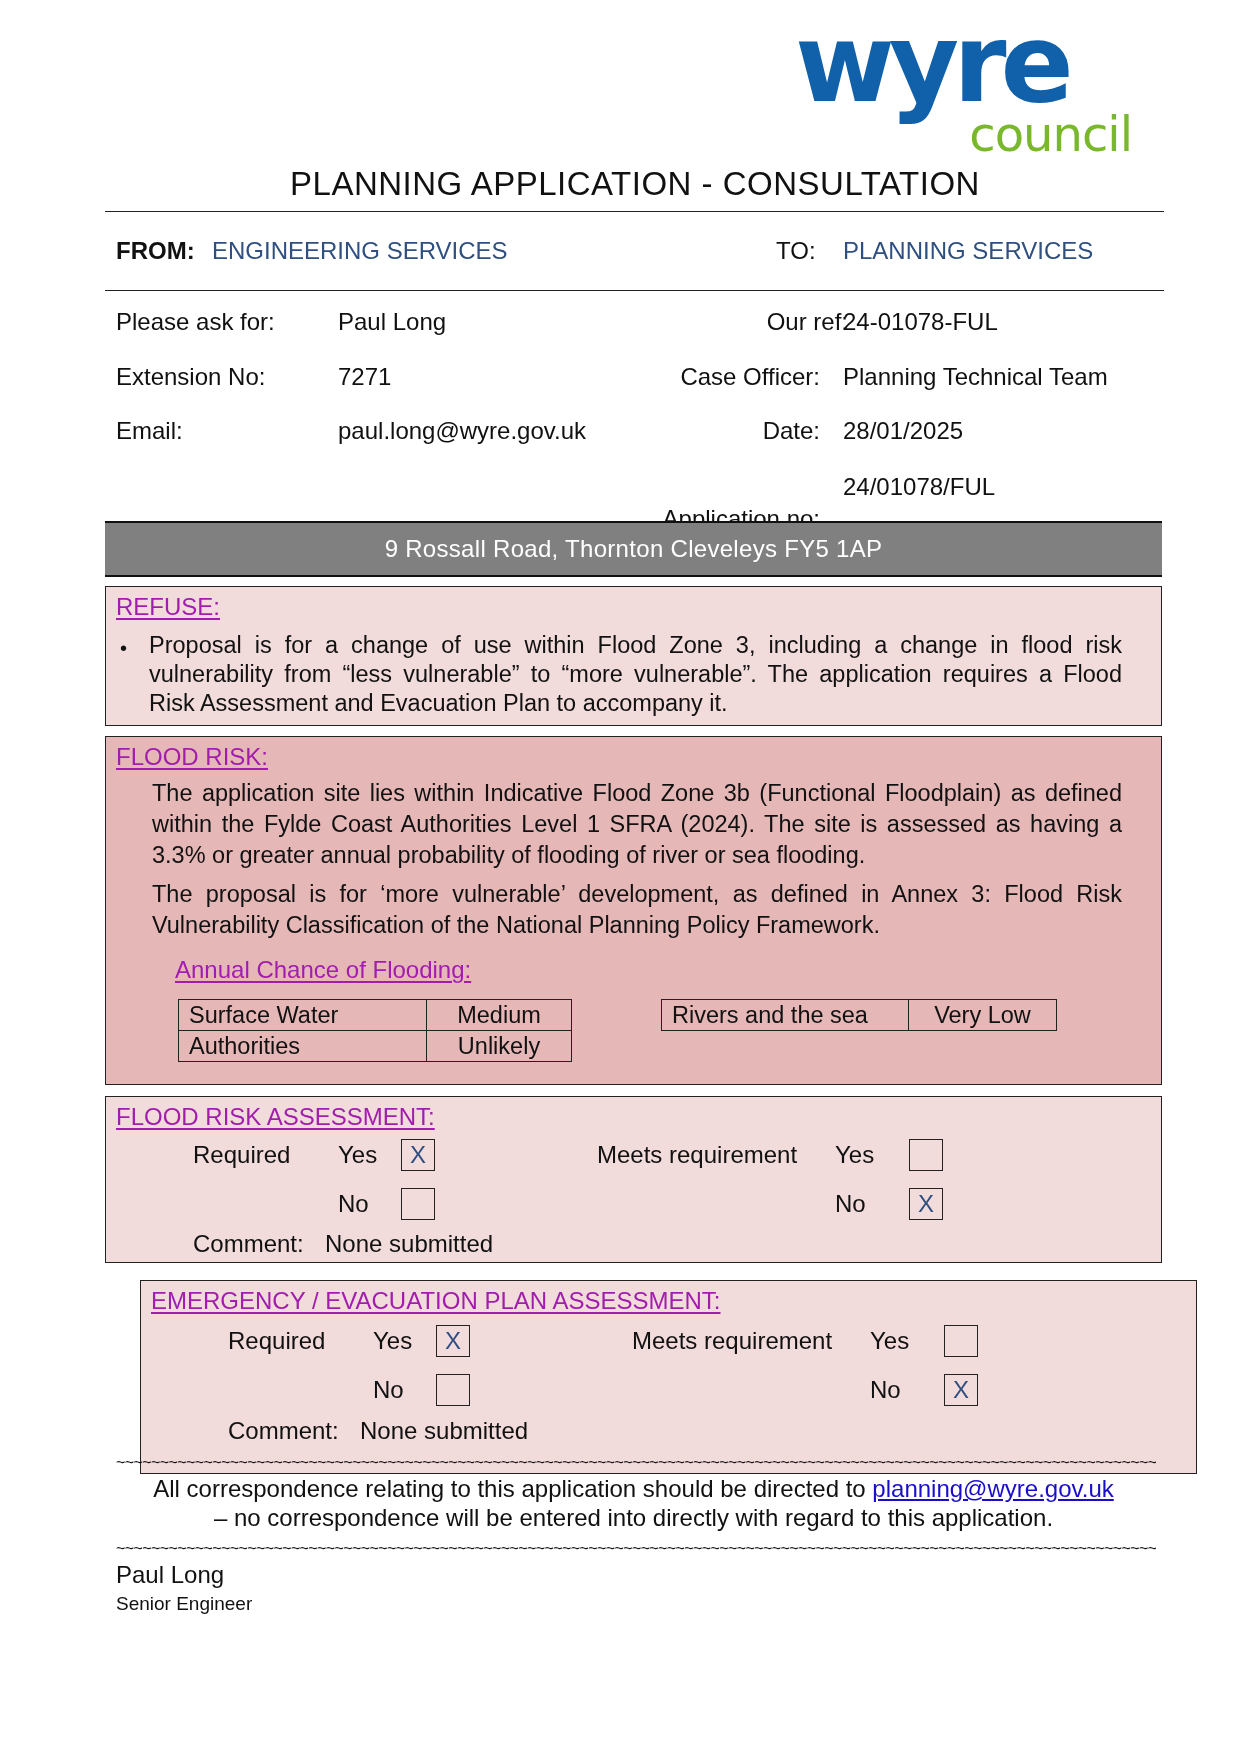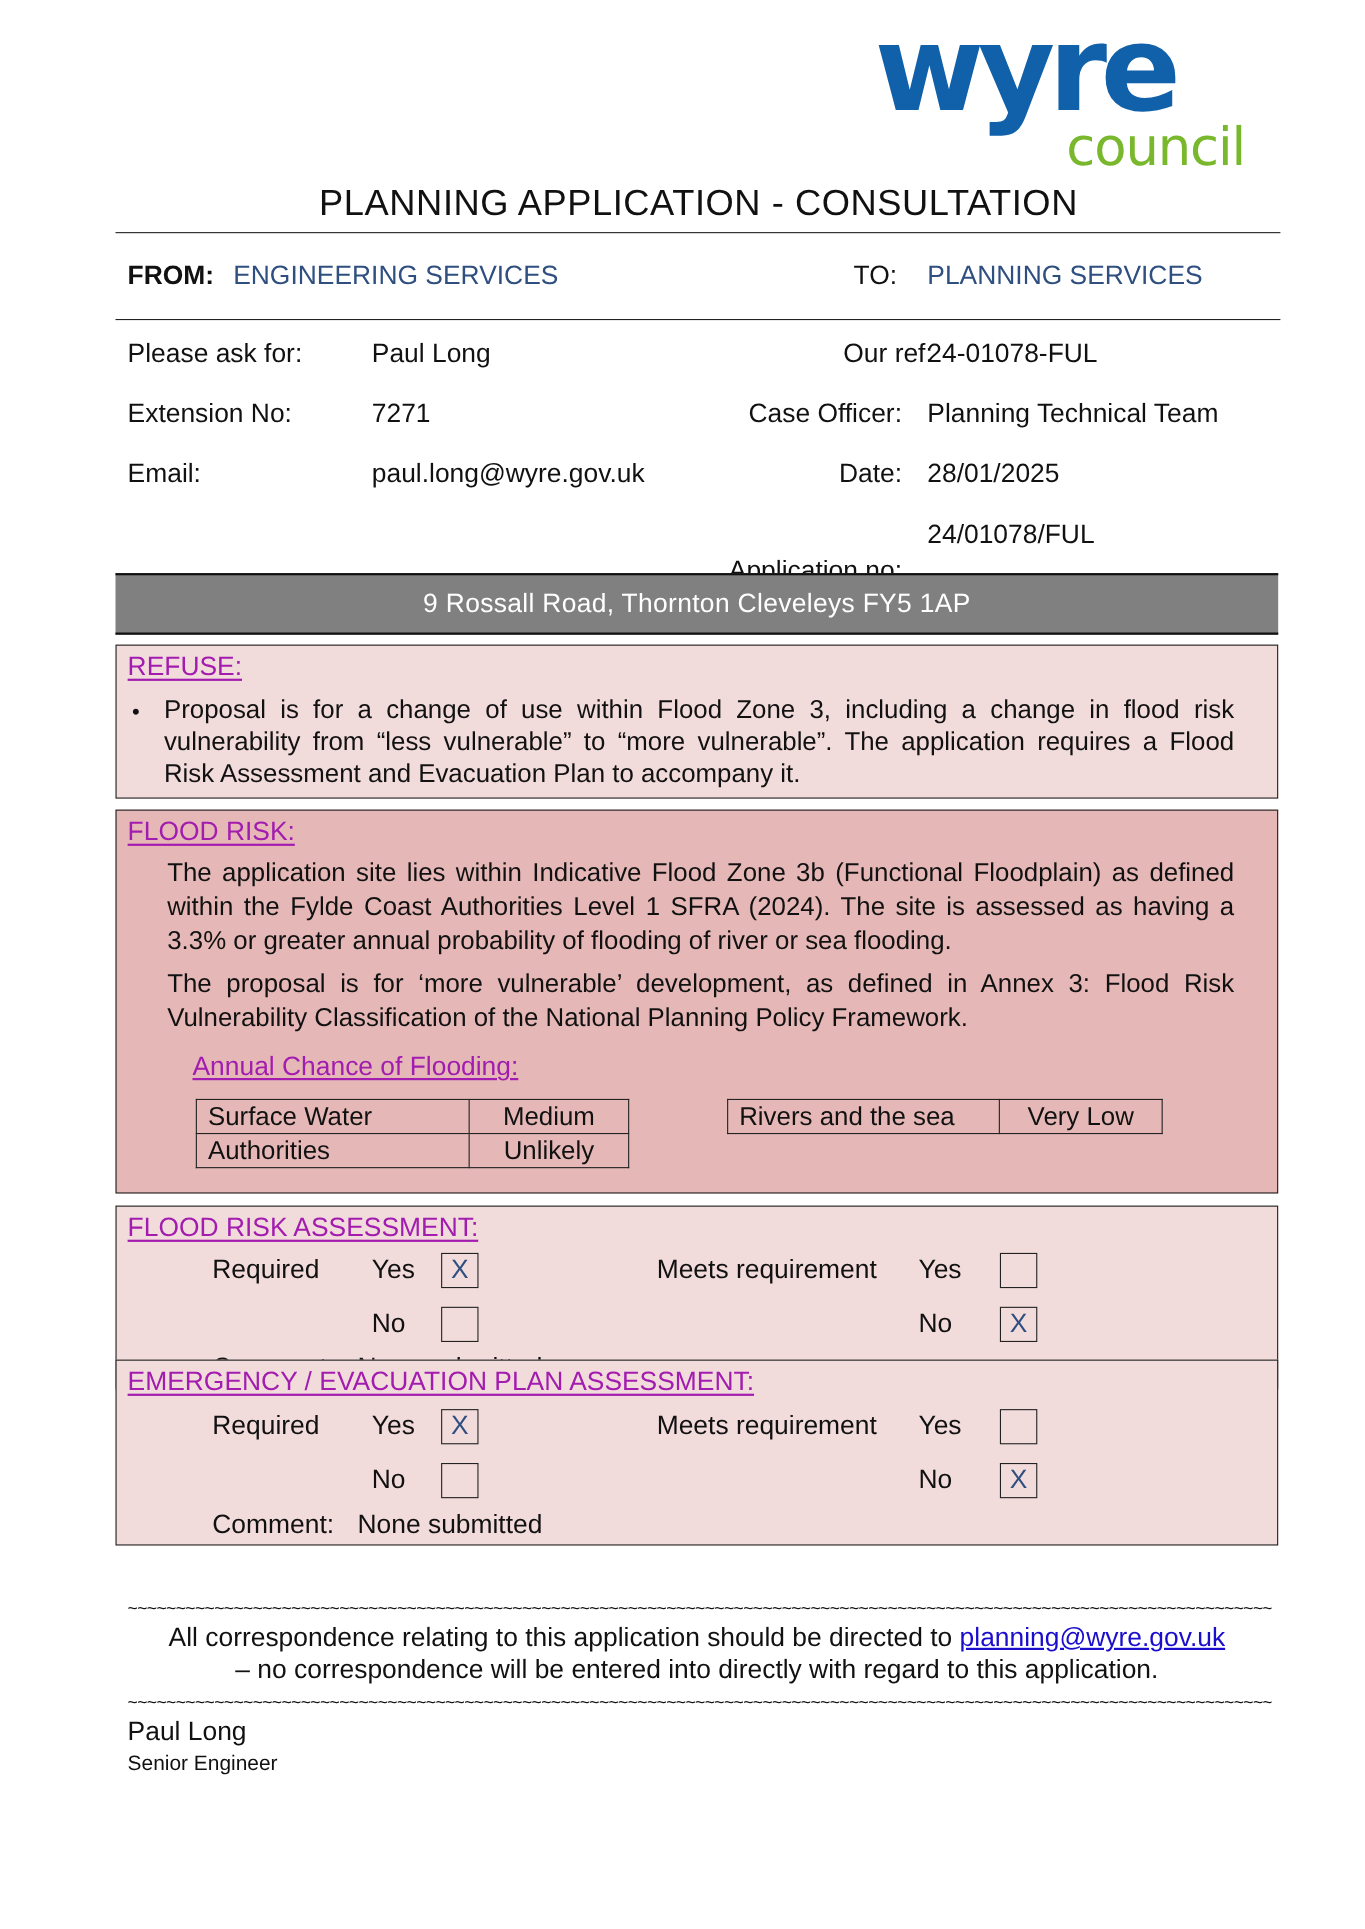--- a/index.html
+++ b/index.html
@@ -108,21 +108,21 @@
   <div class="t24" style="left:491px; top:44px;">Meets requirement</div>
   <div class="t24" style="left:729px; top:44px;">Yes</div>
   <div class="chk" style="left:803px; top:42px;"></div>
   <div class="t24" style="left:729px; top:93px;">No</div>
   <div class="chk" style="left:803px; top:91px;">X</div>
 
   <div class="t24" style="left:87px; top:133px;">Comment:</div>
   <div class="t24" style="left:219px; top:133px;">None submitted</div>
 </div>
 
-<div class="abs box light" style="top:1236px; height:169px;">
+<div class="abs box light" style="top:1280px; height:194px;margin-left:35px;">
   <div class="sec-title">EMERGENCY / EVACUATION PLAN ASSESSMENT:</div>
   <div class="t24" style="left:87px; top:46px;">Required</div>
   <div class="t24" style="left:232px; top:46px;">Yes</div>
   <div class="chk" style="left:295px; top:44px;">X</div>
   <div class="t24" style="left:232px; top:95px;">No</div>
   <div class="chk" style="left:295px; top:93px;"></div>
 
   <div class="t24" style="left:491px; top:46px;">Meets requirement</div>
   <div class="t24" style="left:729px; top:46px;">Yes</div>
   <div class="chk" style="left:803px; top:44px;"></div>

